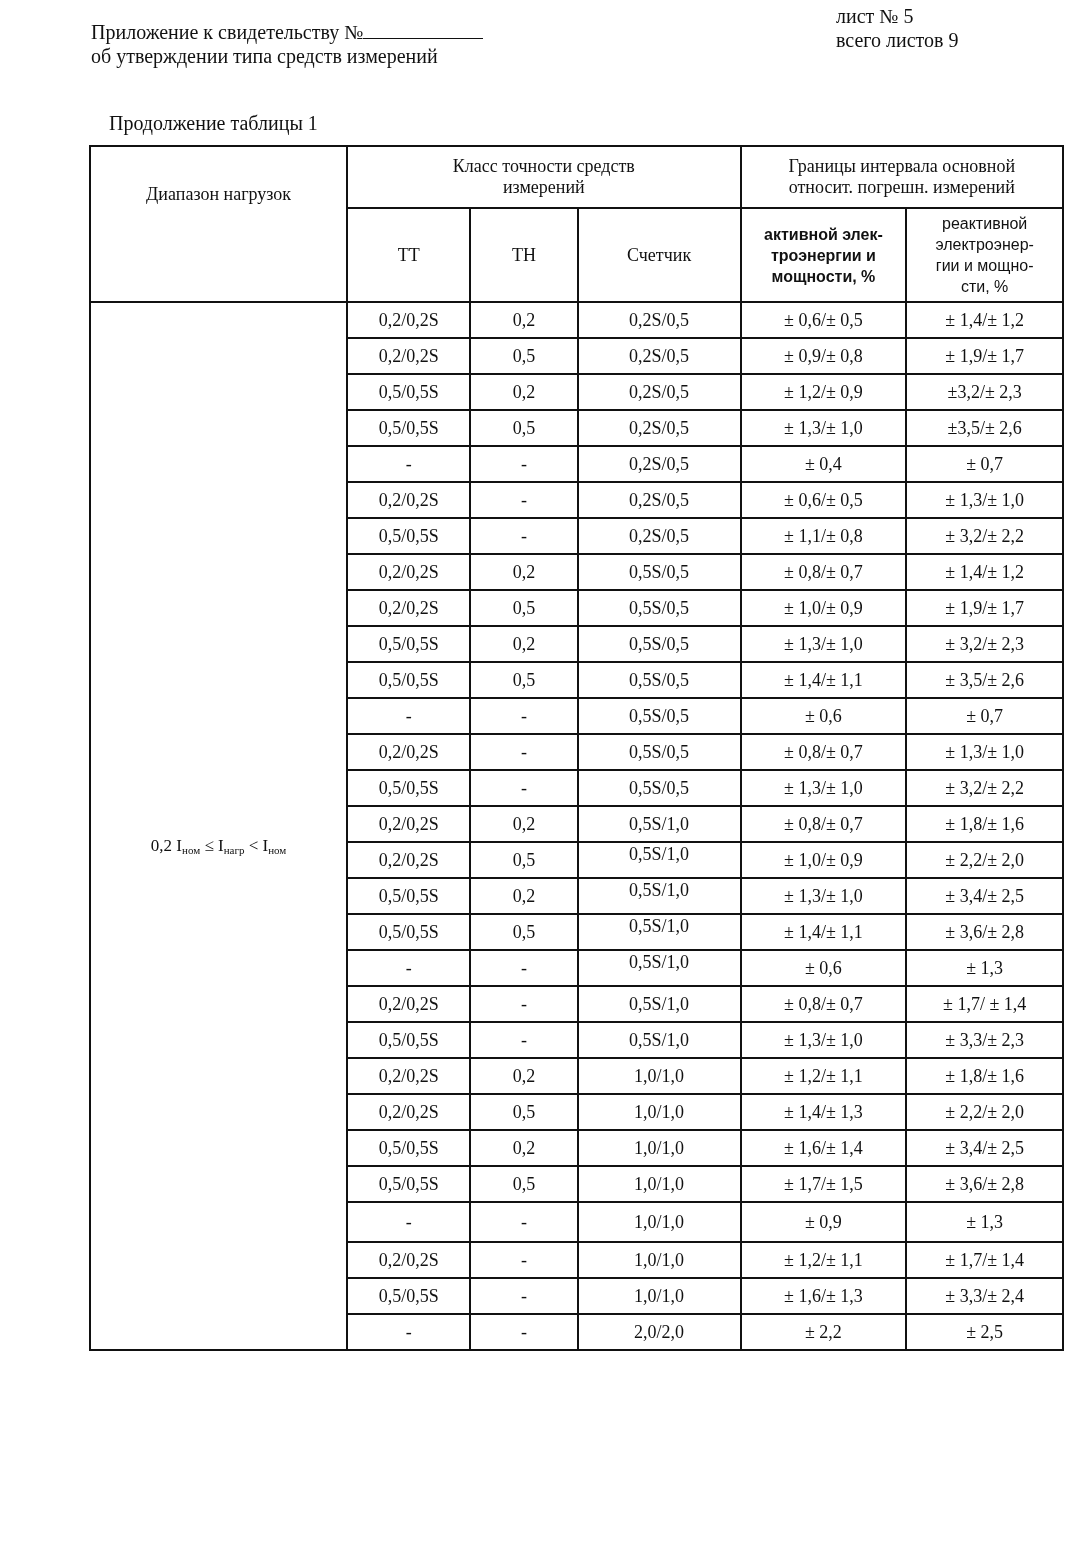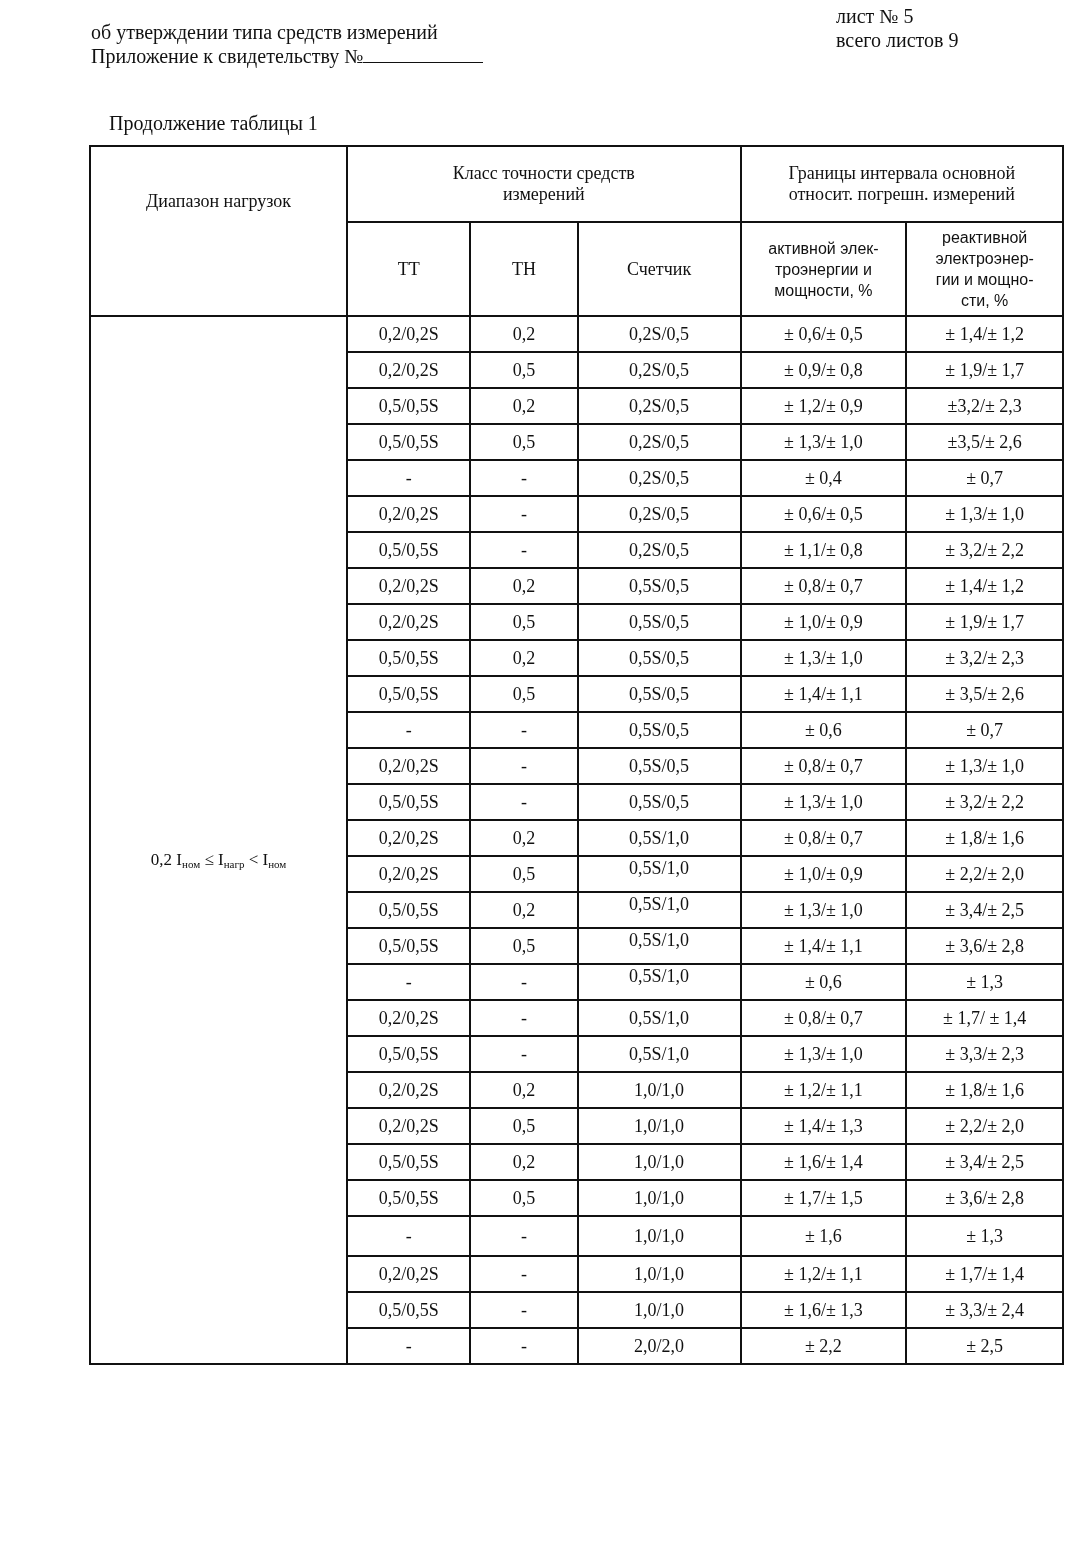--- a/index.html
+++ b/index.html
@@ -32,49 +32,49 @@
   tr.r38 td { height: 34px; }
   tr.r42 td { height: 38px; }
   .range-cell { font-weight: bold; font-size: 17px; }
   .range-cell sub { font-size: 11px; vertical-align: -3px; }
   .cell-lift { position: relative; top: -6px; }
 </style>
 </head>
 <body>
 
 <div class="hdr-left">
+  <div><span>Приложение к свидетельству №</span><span class="blank"></span></div>
   <div>об утверждении типа средств измерений</div>
-  <div><span>Приложение к свидетельству №</span><span class="blank"></span></div>
 </div>
 <div class="hdr-right">
   <div>лист № 5</div>
   <div>всего листов 9</div>
 </div>
 
 <div class="caption">Продолжение таблицы 1</div>
 
 <table class="main">
   <thead>
     <tr class="h1">
       <th class="col-range" rowspan="2">
           <div class="cell-lift" style="top:-30px">Диапазон нагрузок</div>
         </th>
       <th colspan="3">
-          <div style="width:230px;margin:16px auto;">Класс точности средств измерений</div>
+          <div style="width:230px;margin:9px auto;">Класс точности средств измерений</div>
         </th>
       <th colspan="2">
           <div style="width:280px;margin:0 auto;">Границы интервала основной относит. погрешн. измерений</div>
         </th>
     </tr>
     <tr class="h2">
       <th class="col-tt">ТТ</th>
       <th class="col-tn">ТН</th>
       <th class="col-meter">Счетчик</th>
       <th class="col-act sans">
-          <div style="width:130px;margin:0 auto;">активной элек-троэнергии и мощности, %</div>
+          <div style="width:130px;margin:0 auto;font-weight:bold;">активной элек-троэнергии и мощности, %</div>
         </th>
       <th class="col-react sans">
           <div style="width:120px;margin:0 auto;">реактивной электроэнер-гии и мощно-сти, %</div>
         </th>
     </tr>
   </thead>
   <tbody id="tbody">
   <tr class="r38">
         <td rowspan="29" class="col-range range-cell" style="vertical-align: middle; padding-top: 44px;"><span>0,2 I</span><sub>ном</sub><span> ≤ I</span><sub>нагр</sub><span> &lt; I</span><sub>ном</sub></td>
         <td><span>0,2/0,2S</span></td>
@@ -248,21 +248,21 @@
         <td><span>0,5/0,5S</span></td>
         <td><span>0,5</span></td>
         <td><span>1,0/1,0</span></td>
         <td><span>± 1,7/± 1,5</span></td>
         <td><span>± 3,6/± 2,8</span></td>
       </tr>
       <tr class="r42">
         <td><span>-</span></td>
         <td><span>-</span></td>
         <td><span>1,0/1,0</span></td>
-        <td><span>± 1,6</span></td>
+        <td><span>± 0,9</span></td>
         <td><span>± 1,3</span></td>
       </tr>
       <tr class="r38">
         <td><span>0,2/0,2S</span></td>
         <td><span>-</span></td>
         <td><span>1,0/1,0</span></td>
         <td><span>± 1,2/± 1,1</span></td>
         <td><span>± 1,7/± 1,4</span></td>
       </tr>
       <tr class="r38">

